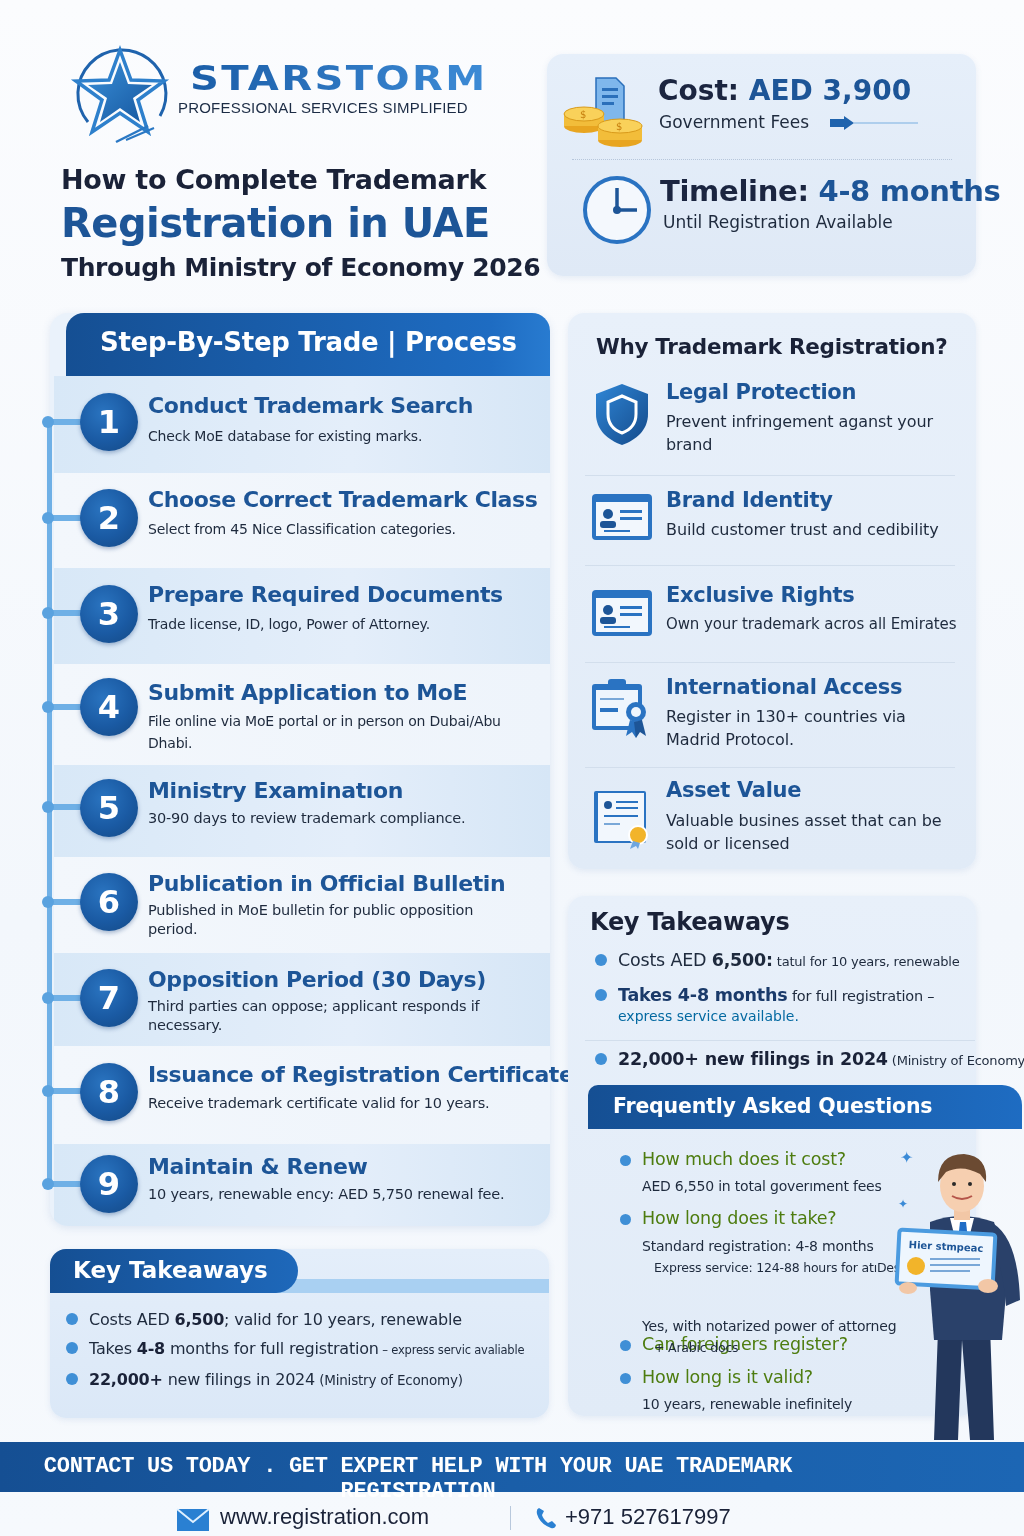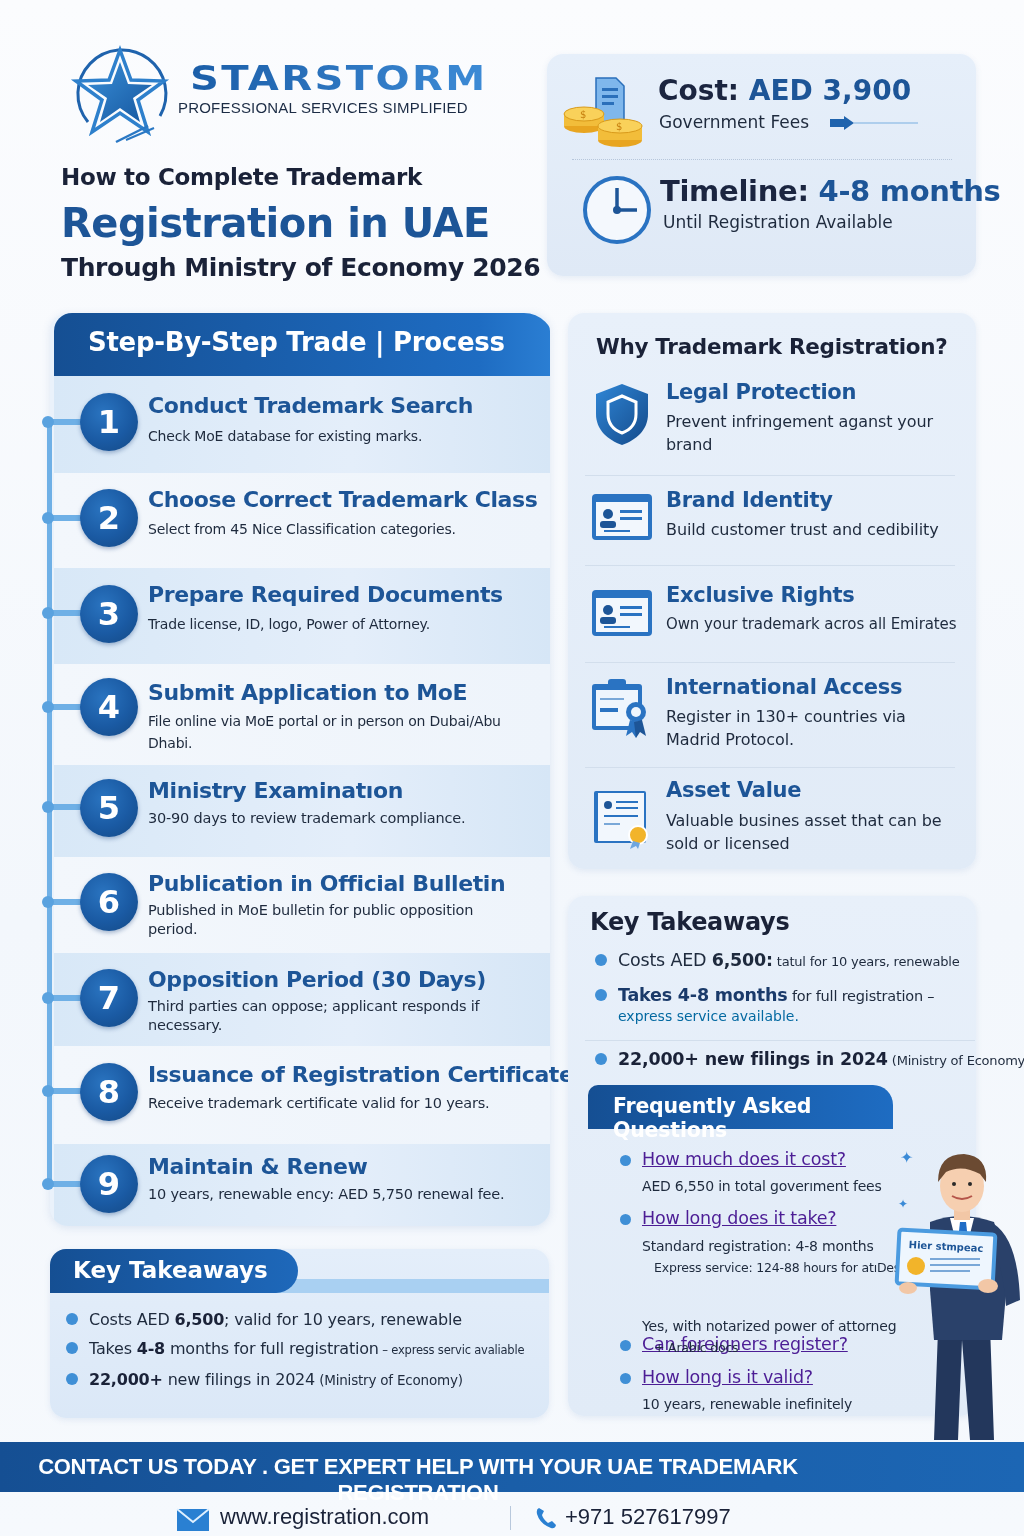--- a/index.html
+++ b/index.html
@@ -19,21 +19,21 @@
     font-family: "DejaVu Sans", sans-serif;
     font-size: 34px; font-weight: bold; letter-spacing: 2px;
     color: #2a6fb7; background: linear-gradient(90deg,#1b5ea8,#3d8bd6);
     -webkit-background-clip: text; background-clip: text; -webkit-text-fill-color: transparent;
     transform: scaleX(1.18); transform-origin: left center;
   }
   .brand-tagline {
     left: 178px; top: 99px; font-family: "Liberation Sans", sans-serif;
     font-size: 15px; color: #1c2c45; letter-spacing: 0.2px;
   }
-  .title-line1 { left: 61px; top: 164px; font-size: 23px; font-weight: bold; color: #1a2238; letter-spacing: -0.3px; }
+  .title-line1 { left: 61px; top: 164px; font-size: 27px; font-weight: bold; color: #1a2238; letter-spacing: -0.3px; }
   .title-line2 { left: 61px; top: 200px; font-size: 40px; font-weight: bold; color: #1d5597; letter-spacing: -0.5px; }
   .title-line3 { left: 61px; top: 253px; font-size: 25px; font-weight: bold; color: #1a2238; letter-spacing: -0.4px; }
 
   
   .stats-card {
     left: 547px; top: 54px; width: 429px; height: 222px;
     border-radius: 16px;
     background: linear-gradient(180deg, #e6effa 0%, #dfe9f6 100%);
     box-shadow: 0 2px 6px rgba(80,120,180,0.12);
   }
@@ -50,21 +50,21 @@
 
   
   .steps-panel {
     left: 50px; top: 313px; width: 500px; height: 913px;
     border-radius: 18px;
     background: #eaf2fb;
     box-shadow: 0 2px 8px rgba(80,120,180,0.15);
     overflow: hidden;
   }
   .steps-header {
-    position: absolute; left: 4px; top: 0; width: 500px; height: 73px;
+    position: absolute; left: 16px; top: 0; width: 500px; height: 73px;
     background: linear-gradient(90deg, #154f93 0%, #1e6cc2 85%, #2b7fd4 100%);
     border-radius: 18px 30px 0 0;
     text-align: right;
   }
   .steps-header-text {
     position: absolute; left: 34px; top: 14px;
     font-size: 26px; font-weight: bold; color: #ffffff; letter-spacing: -0.3px;
   }
   .step-row {
     position: absolute; left: 4px; width: 496px;
@@ -138,42 +138,42 @@
   }
   .ktr-title { left: 590px; top: 908px; font-size: 24px; font-weight: bold; color: #1a2238; letter-spacing: -0.3px; }
   .ktr-item { position: absolute; left: 595px; font-size: 17.5px; color: #1e2a3d; white-space: nowrap; letter-spacing: -0.2px; }
   .ktr-item .tiny { font-size: 13px; }
   .ktr-item .blue { color: #1a3a6a; font-weight: bold; }
   .ktr-sub { position: absolute; left: 618px; font-size: 14px; color: #0369a1; }
   .ktr-sep { left: 585px; top: 1040px; width: 390px; border-top: 1px solid #d2deec; }
 
   
   .faq-header {
-    left: 588px; top: 1085px; width: 305px; height: 44px;
+    left: 588px; top: 1085px; width: 434px; height: 44px;
     background: linear-gradient(90deg, #154f93, #1e6cc2);
     border-radius: 10px 20px 0 0;
     text-decoration: underline;
   }
   .faq-header-text { position: absolute; left: 25px; top: 9px; font-size: 20.5px; font-weight: bold; color: #fff; letter-spacing: -0.2px; }
-  .faq-q { position: absolute; left: 620px; font-size: 17.5px; color: #4c1d95; white-space: nowrap; letter-spacing: -0.2px; text-decoration: underline; }
+  .faq-q { position: absolute; left: 620px; font-size: 17.5px; color: #4d7c0f; white-space: nowrap; letter-spacing: -0.2px; }
   .faq-a { position: absolute; left: 642px; font-size: 14px; line-height: 22px; color: #1e2a3d; white-space: nowrap; letter-spacing: -0.2px; }
   .faq-a.tiny { font-size: 12.5px; margin-left: 12px; }
   .sparkle { position: absolute; color: #3a8ad6; font-size: 16px; }
 
   
   .person { left: 890px; top: 1140px; width: 134px; height: 300px; }
 
   
   .cta-bar {
     left: 0; top: 1442px; width: 1024px; height: 50px;
     background: linear-gradient(90deg, #154f93 0%, #1a5ea8 50%, #1c66b4 100%);
   }
   .cta-text {
     position: absolute; left: 0; top: 12px; width: 836px; text-align: center;
-    font-family: Liberation Sans, sans-serif; font-size: 22px; font-weight: bold; color: #fff; letter-spacing: -0.3px;
+    font-family: Liberation Mono, monospace; font-size: 22px; font-weight: bold; color: #fff; letter-spacing: -0.3px;
   }
   .contact-row { left: 0; top: 1500px; width: 1024px; height: 36px; }
   .mail-icon { position: absolute; left: 176px; top: 8px; width: 34px; height: 24px; }
   .website { position: absolute; left: 220px; top: 4px; font-family: "Liberation Sans", sans-serif; font-size: 22px; color: #1a2238; }
   .contact-div { position: absolute; left: 510px; top: 6px; width: 1px; height: 24px; background: #b8c8dc; }
   .phone-icon { position: absolute; left: 535px; top: 6px; width: 22px; height: 24px; }
   .phone { position: absolute; left: 565px; top: 4px; font-family: "Liberation Sans", sans-serif; font-size: 22px; color: #1a2238; }
 </style>
 </head>
 <body>

